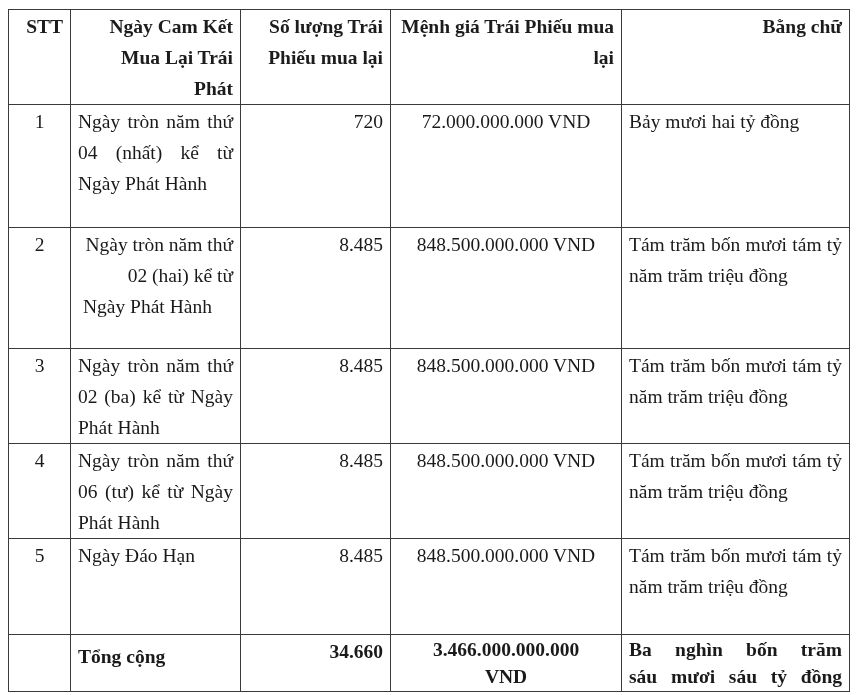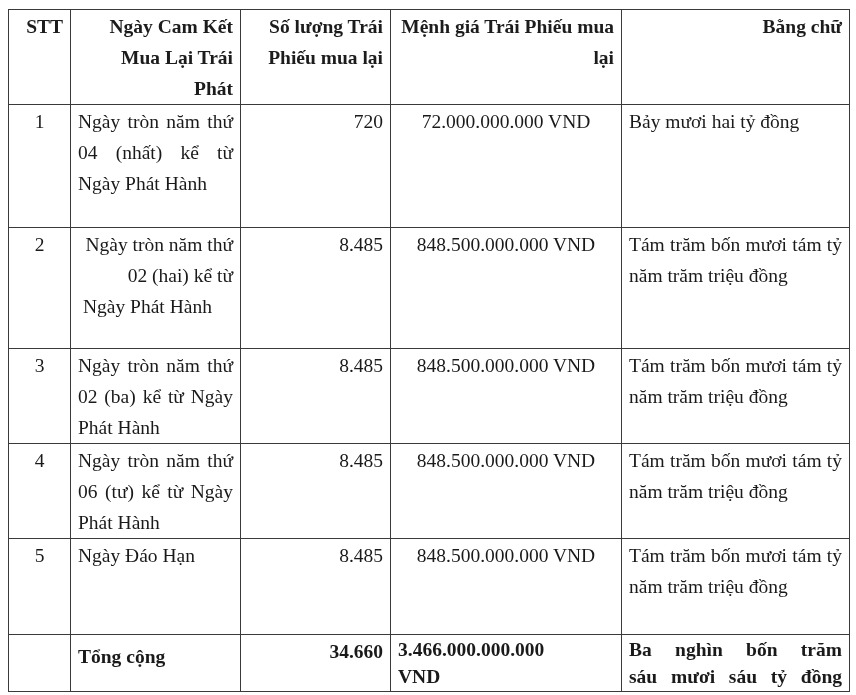--- a/index.html
+++ b/index.html
@@ -50,21 +50,21 @@
     tr.row-5 { height: 96px; }
     tr.total-row { height: 57px; }
 
     td.stt { text-align: center; }
     td.date { text-align: justify; text-align-last: left; }
     td.qty { text-align: right; }
     td.value { text-align: center; }
     td.words { text-align: justify; text-align-last: left; margin-top: 48px; }
     tr.total-row td { font-weight: bold; }
     tr.total-row td.total-label { padding-top: 6px; }
-    td.value.total { text-align: left; }
+    td.value.total { text-align: center; }
     td.words.total { text-align: justify; text-align-last: justify; }
   </style>
 </head>
 <body>
 
 <table class="bond-table">
   <colgroup>
     <col class="c-stt">
     <col class="c-date">
     <col class="c-qty">

